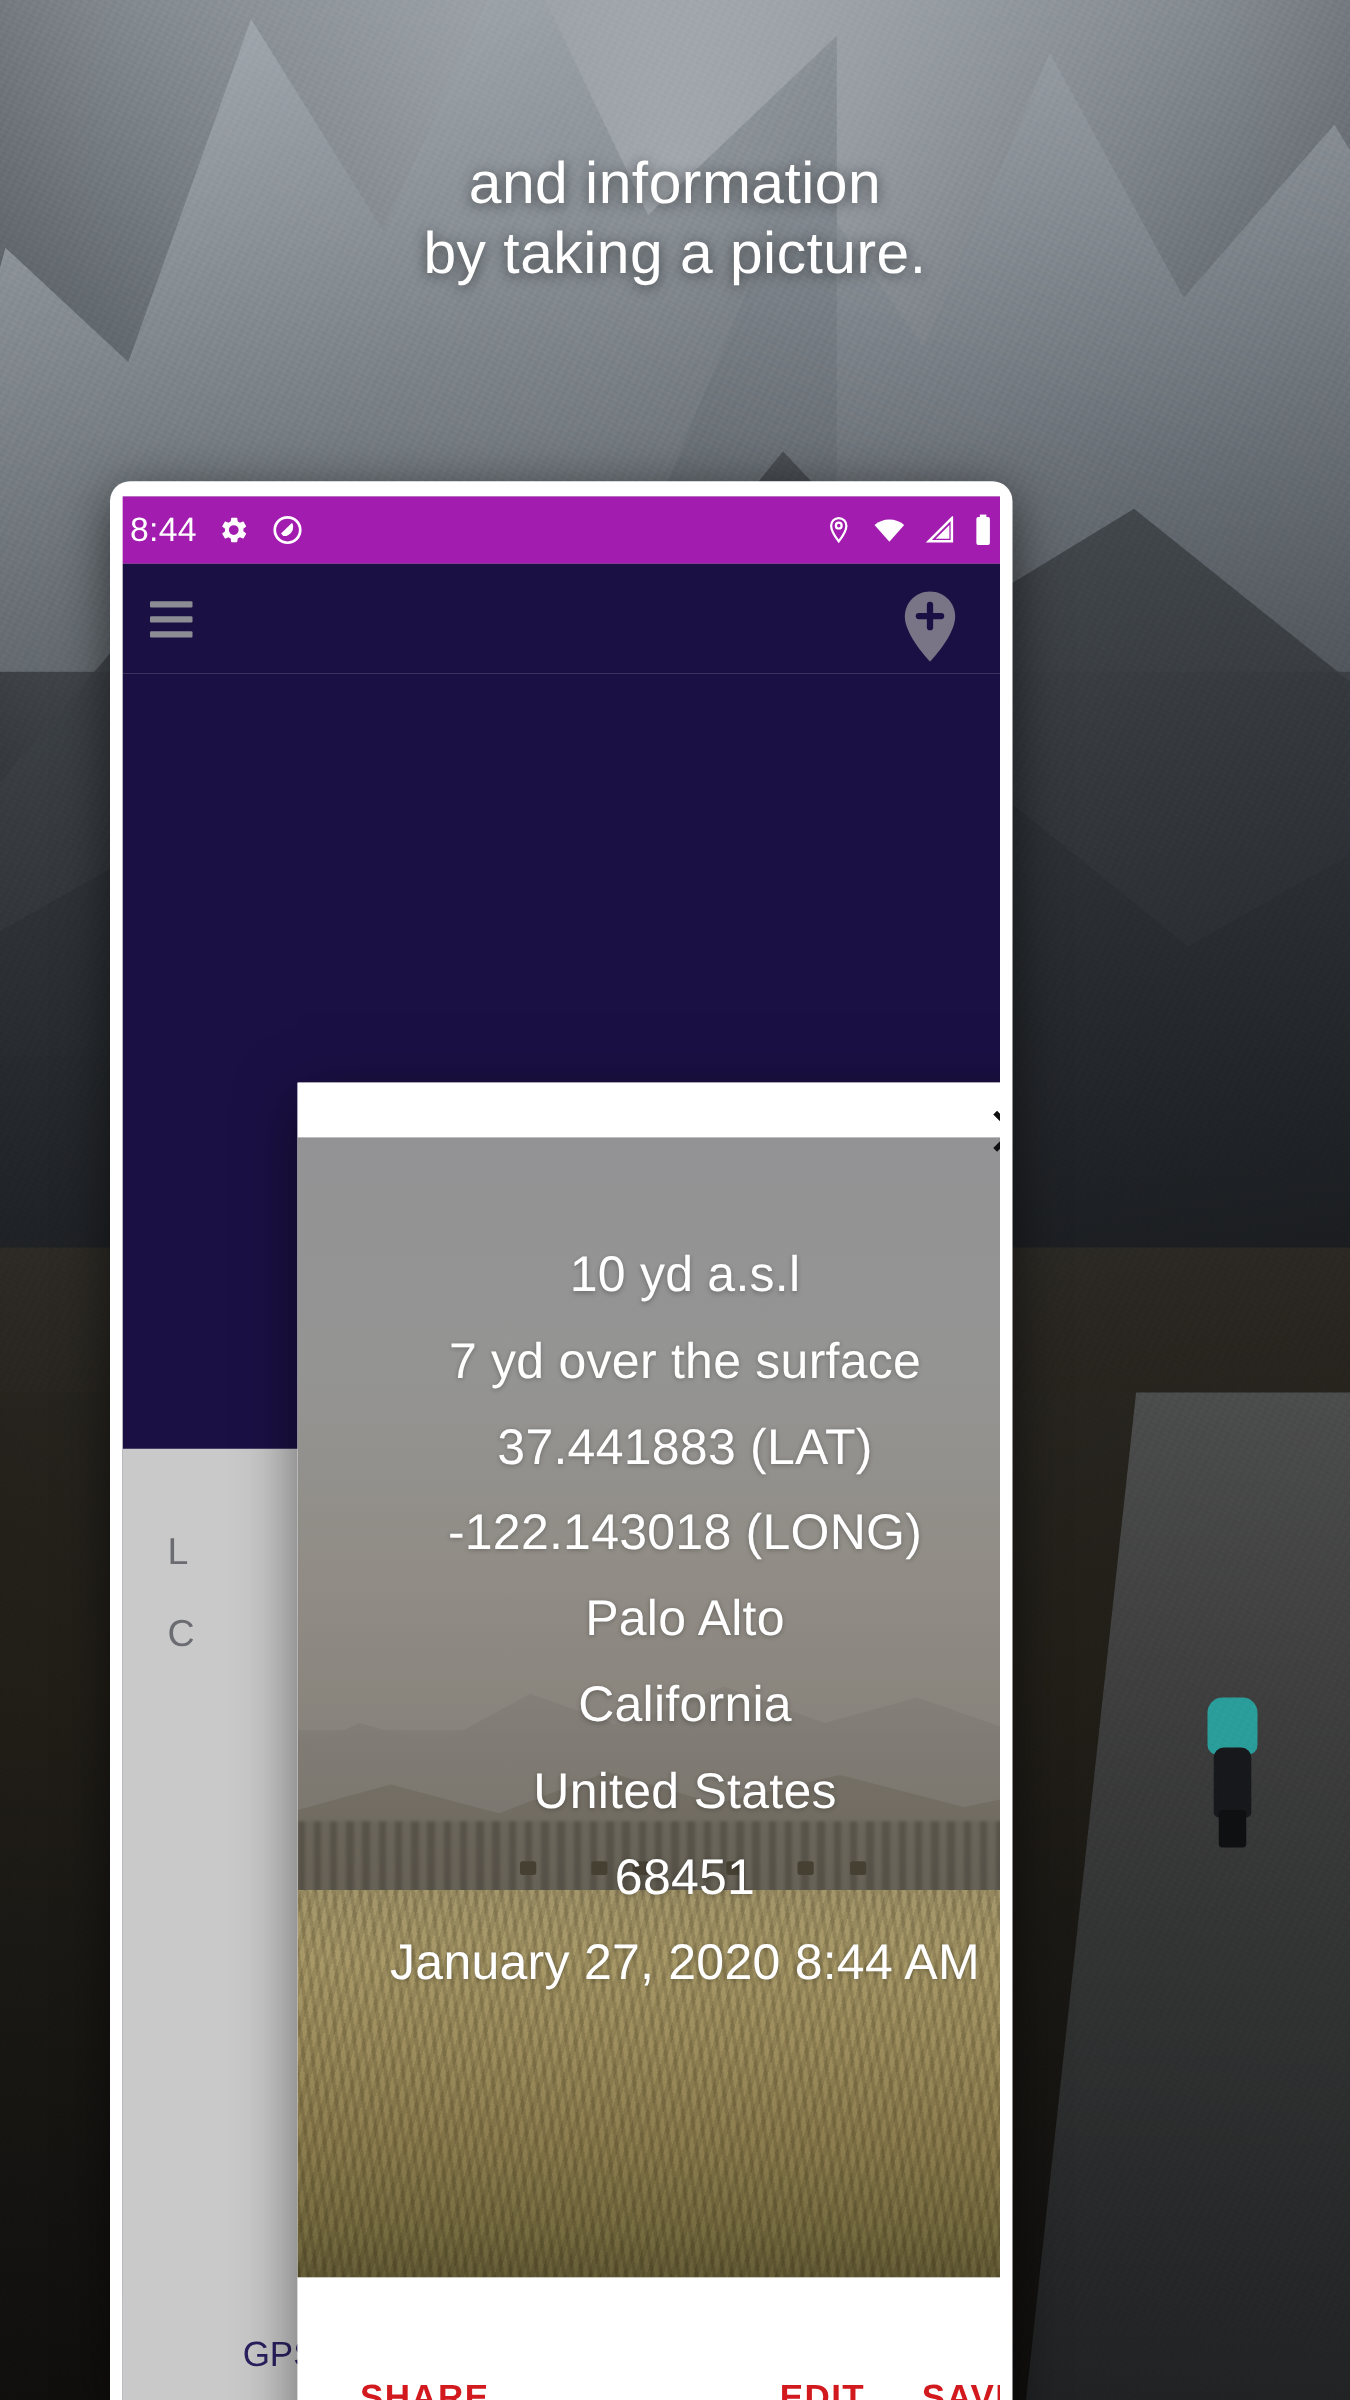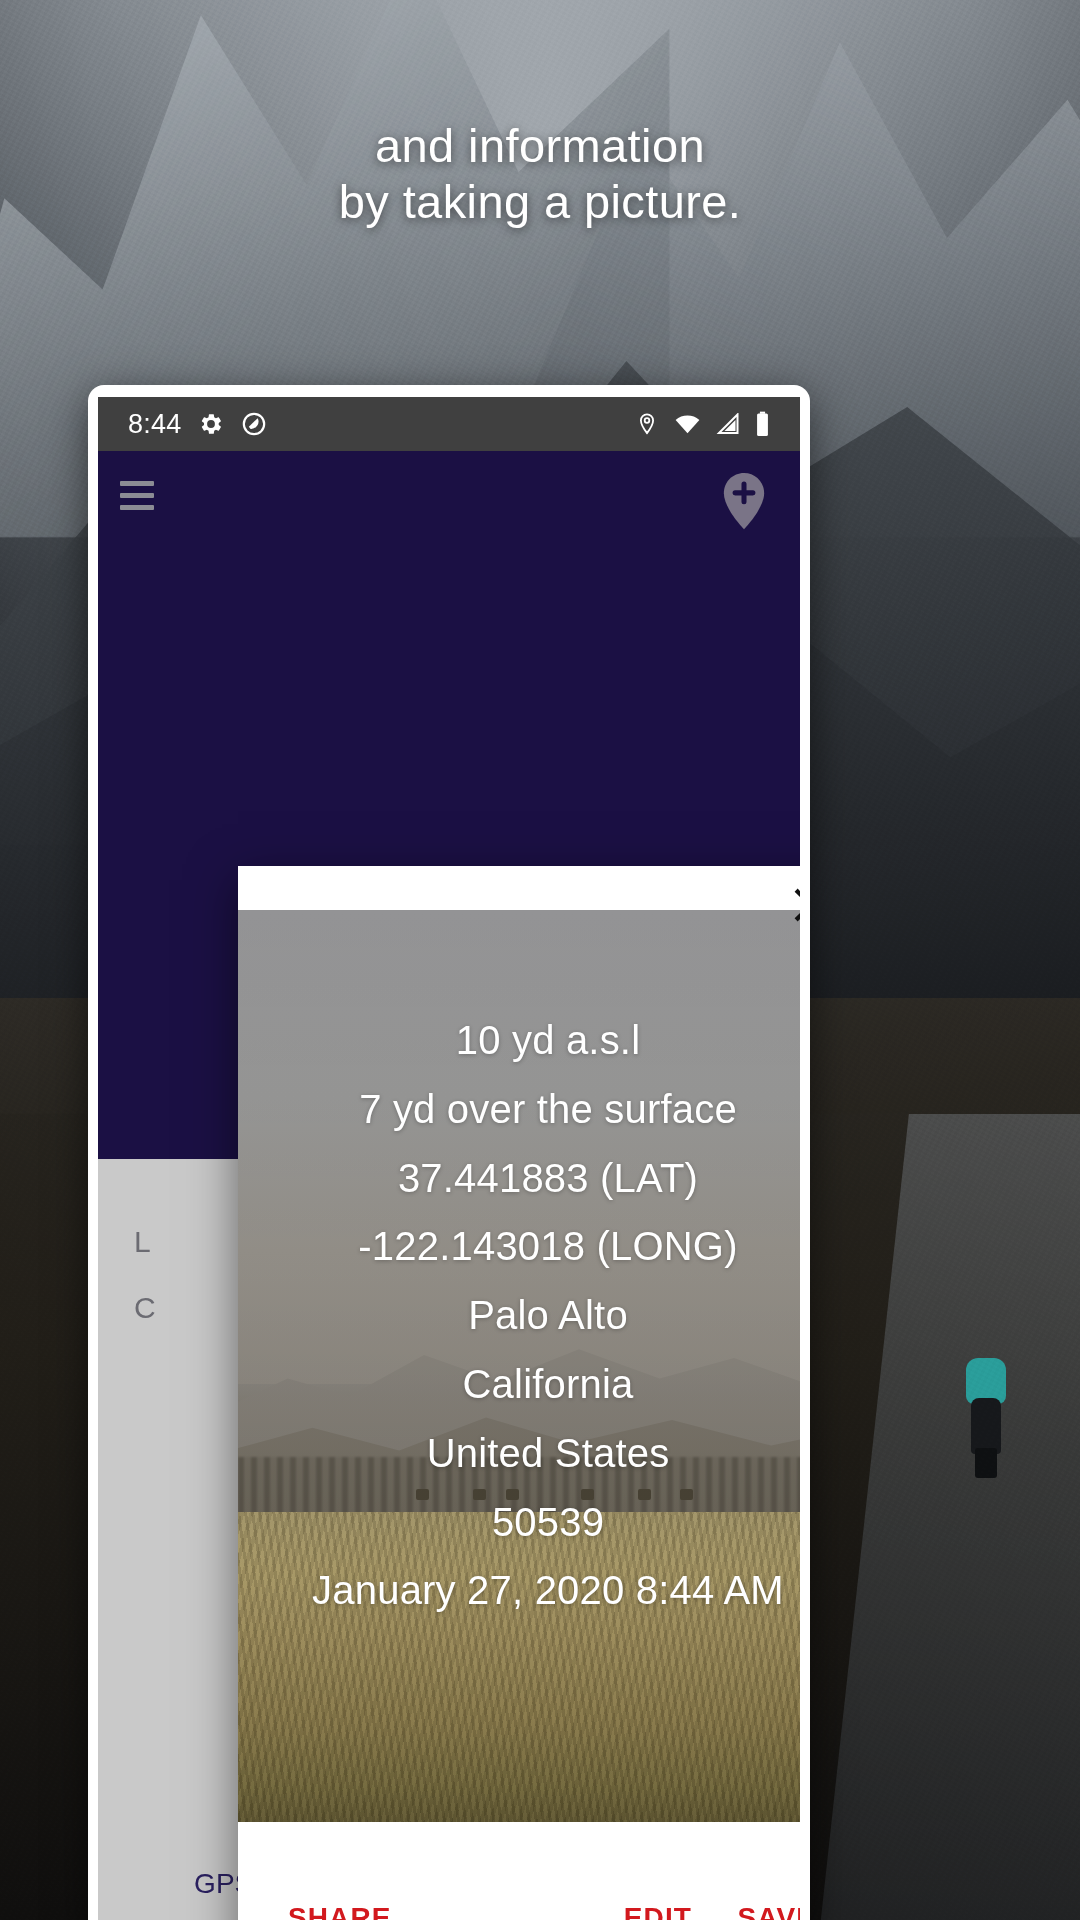--- a/index.html
+++ b/index.html
@@ -107,23 +107,23 @@
   .phone-inner {
     position:absolute; left:10px; right:10px; top:12px; bottom:0;
     background:#cfcfcf;
     overflow:hidden;
   }
 
   
   .statusbar {
     position:relative;
     height:54px;
-    background:#404040;
+    background:#a21caf;
     display:flex; align-items:center;
-    padding:0 30px;
+    padding:0 6px;
     color:#ffffff;
   }
   .sb-left { display:flex; align-items:center; gap:17px; }
   .sb-time { font-size:27px; font-weight:400; letter-spacing:0.2px; }
   .sb-right { margin-left:auto; display:flex; align-items:center; gap:15px; }
   .ic { display:inline-block; }
   .ic svg { display:block; }
 
   
   .appbar {
@@ -250,21 +250,21 @@
   }
   .ph-shade {
     position:absolute; inset:0;
     background:linear-gradient(180deg, rgba(0,0,0,0.06) 0%, rgba(0,0,0,0.02) 40%, rgba(0,0,0,0.10) 100%);
   }
 
   .loc-overlay {
     position:absolute; left:0; right:0; top:0; bottom:0;
     display:flex; flex-direction:column; align-items:center;
     justify-content:flex-start;
-    padding-top:96px;
+    padding-top:76px;
     color:#ffffff;
     text-align:center;
     text-shadow:0 1px 4px rgba(0,0,0,0.28);
   }
   .loc-line {
     font-size:40px;
     font-weight:400;
     line-height:1.72;
     letter-spacing:0.2px;
     white-space:nowrap;
@@ -411,21 +411,21 @@
         <div class="ph-shade"></div>
 
         <div class="loc-overlay">
           <span class="loc-line">10 yd a.s.l</span>
           <span class="loc-line">7 yd over the surface</span>
           <span class="loc-line">37.441883  (LAT)</span>
           <span class="loc-line">-122.143018  (LONG)</span>
           <span class="loc-line">Palo Alto</span>
           <span class="loc-line">California</span>
           <span class="loc-line">United States</span>
-          <span class="loc-line">50539</span>
+          <span class="loc-line">68451</span>
           <span class="loc-line">January 27, 2020 8:44 AM</span>
         </div>
       </div>
 
       <div class="dlg-actions">
         <button class="btn btn-share">SHARE</button>
         <button class="btn btn-edit">EDIT</button>
         <button class="btn btn-save">SAVE</button>
       </div>
 

